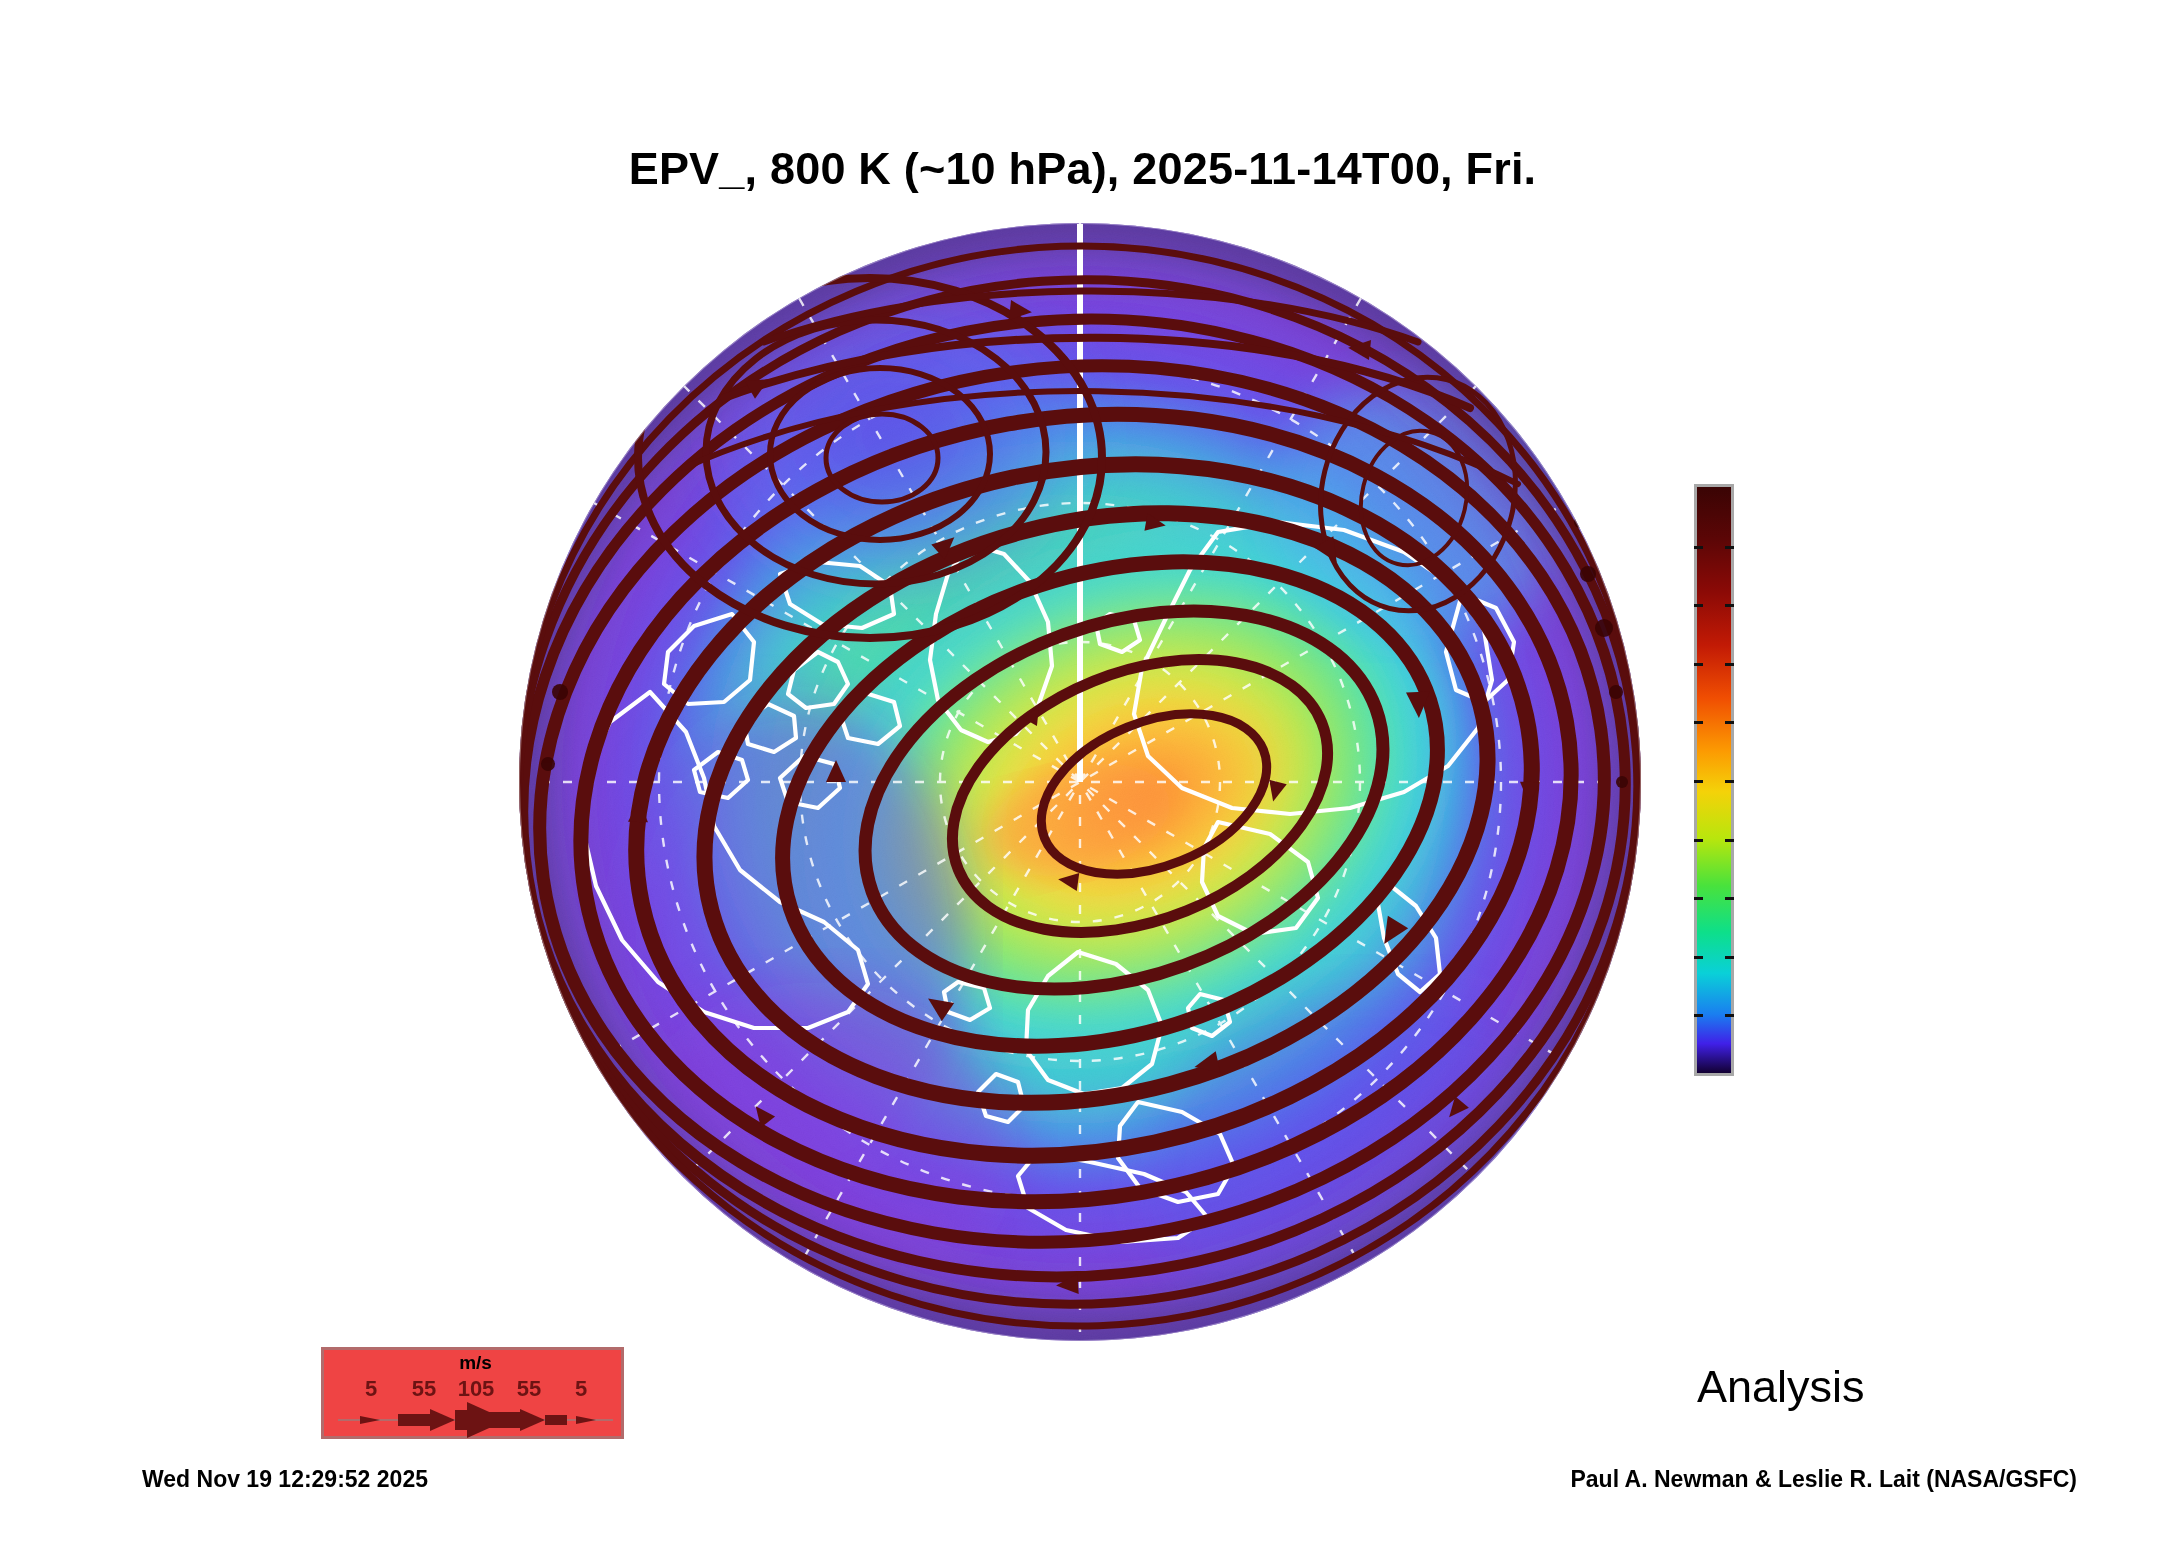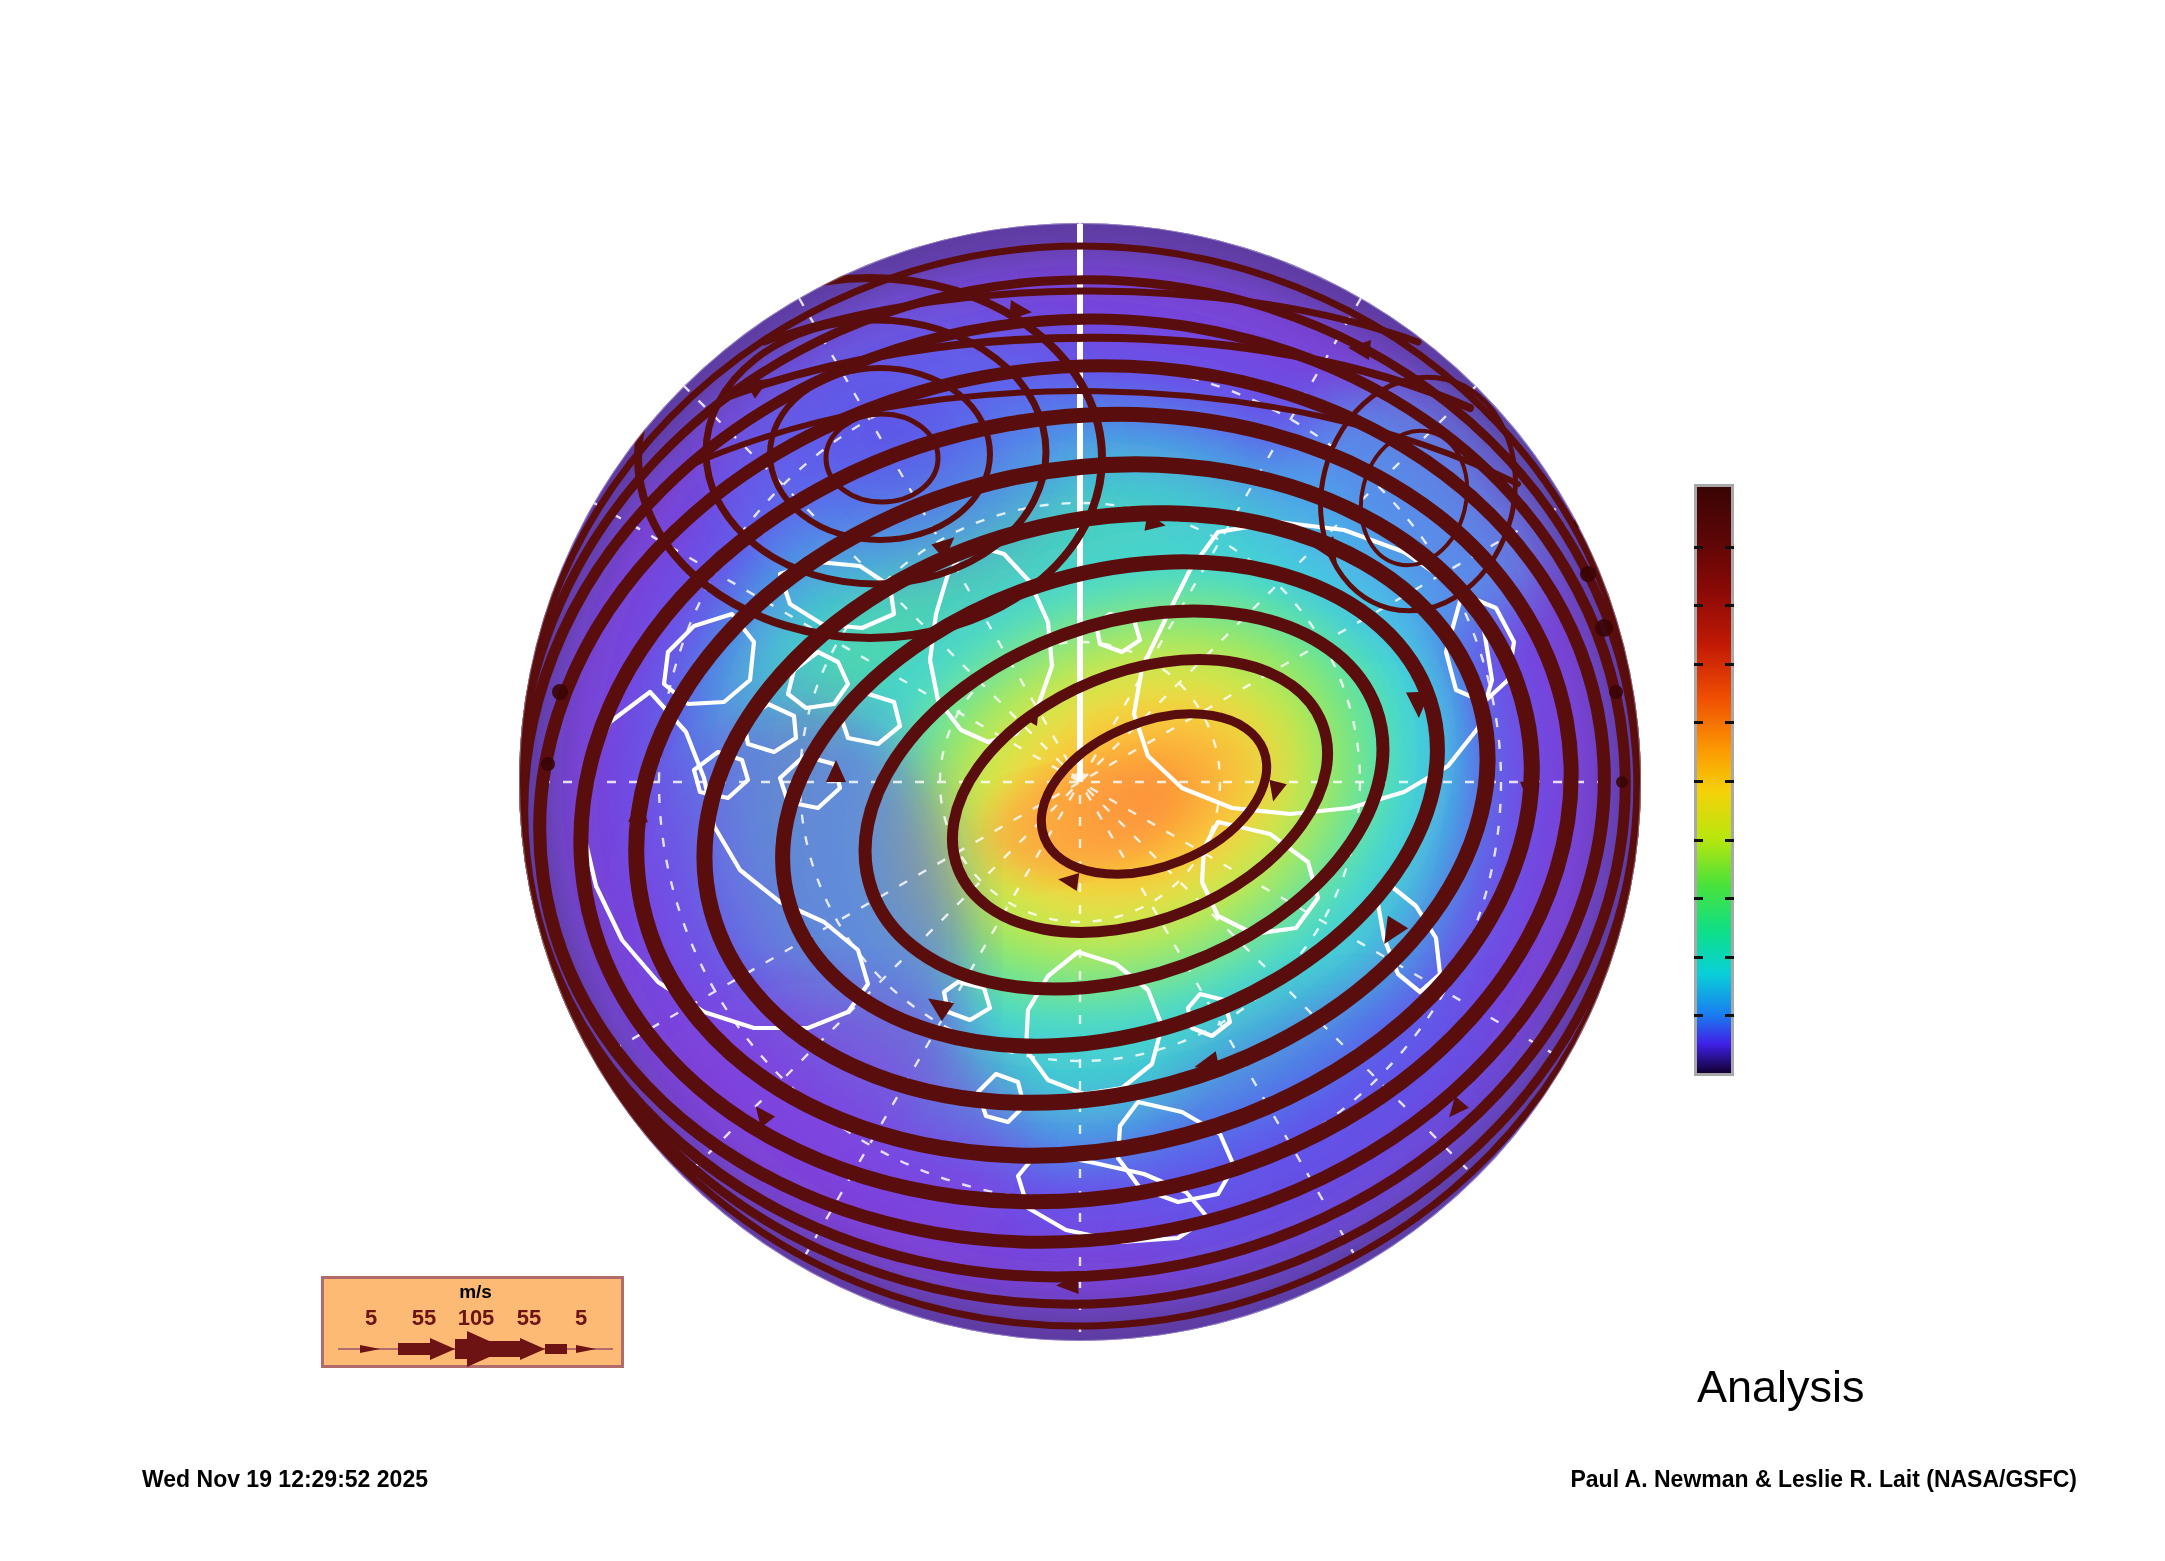--- a/index.html
+++ b/index.html
@@ -16,41 +16,42 @@
   #colorbar-group{position:absolute;left:1694px;top:484px;width:420px;height:600px;}
   #colorbar-bar{position:absolute;left:0;top:0;width:40px;height:592px;
       border:3px solid #a8a8a8;box-sizing:border-box;}
   #colorbar-ticks{position:absolute;left:0;top:0;width:40px;height:592px;}
   .cb-tick-l,.cb-tick-r{position:absolute;height:3px;background:#111;width:9px;}
   .cb-tick-l{left:0;} .cb-tick-r{right:0;}
   #colorbar-labels{position:absolute;left:63px;top:0;width:350px;height:592px;}
   .cb-label{position:absolute;left:0;font-size:35px;font-weight:bold;color:#000;
       transform:translateY(-50%);white-space:nowrap;}
 
-  #wind-legend{position:absolute;left:321px;top:1276px;width:303px;height:92px;
-      border:3px solid #b26b6b;box-sizing:border-box;background:#fdba74;}
+  #wind-legend{position:absolute;left:321px;top:1347px;width:303px;height:92px;
+      border:3px solid #b26b6b;box-sizing:border-box;background:#ef4444;}
   #wind-unit{position:absolute;left:0;top:2px;width:303px;text-align:center;
       font-size:19px;font-weight:bold;color:#000;}
   #wind-values{position:absolute;left:0;top:26px;width:303px;height:24px;}
   .wind-val{position:absolute;font-size:22px;font-weight:bold;color:#6d1313;
       transform:translateX(-50%);}
   #wind-arrows{position:absolute;left:0;top:52px;width:303px;height:36px;}
 
   #analysis-label{position:absolute;left:1697px;top:1361px;font-size:45px;
       font-weight:normal;color:#000;}
   #timestamp{position:absolute;left:122px;top:1466px;font-size:23px;
       font-weight:bold;color:#000;margin-left:20px;}
   #credit{position:absolute;right:88px;top:1466px;font-size:23px;
       font-weight:bold;color:#000;white-space:nowrap;}
 </style>
 </head>
 <body>
 
 <div id="stage">
 
+  <div id="plot-title">EPV_, 800 K (~10 hPa), 2025-11-14T00, Fri.</div>
 
   <div id="map-wrap">
     <svg id="map-svg" viewBox="0 0 1124 1120">
       <defs>
         <clipPath id="diskClip">
             <ellipse cx="562" cy="560" rx="561" ry="559"></ellipse>
           </clipPath>
 
         <radialGradient id="pvCore" cx="0.5" cy="0.5" r="0.5">
           <stop offset="0" stop-color="#ff8a10"></stop>

